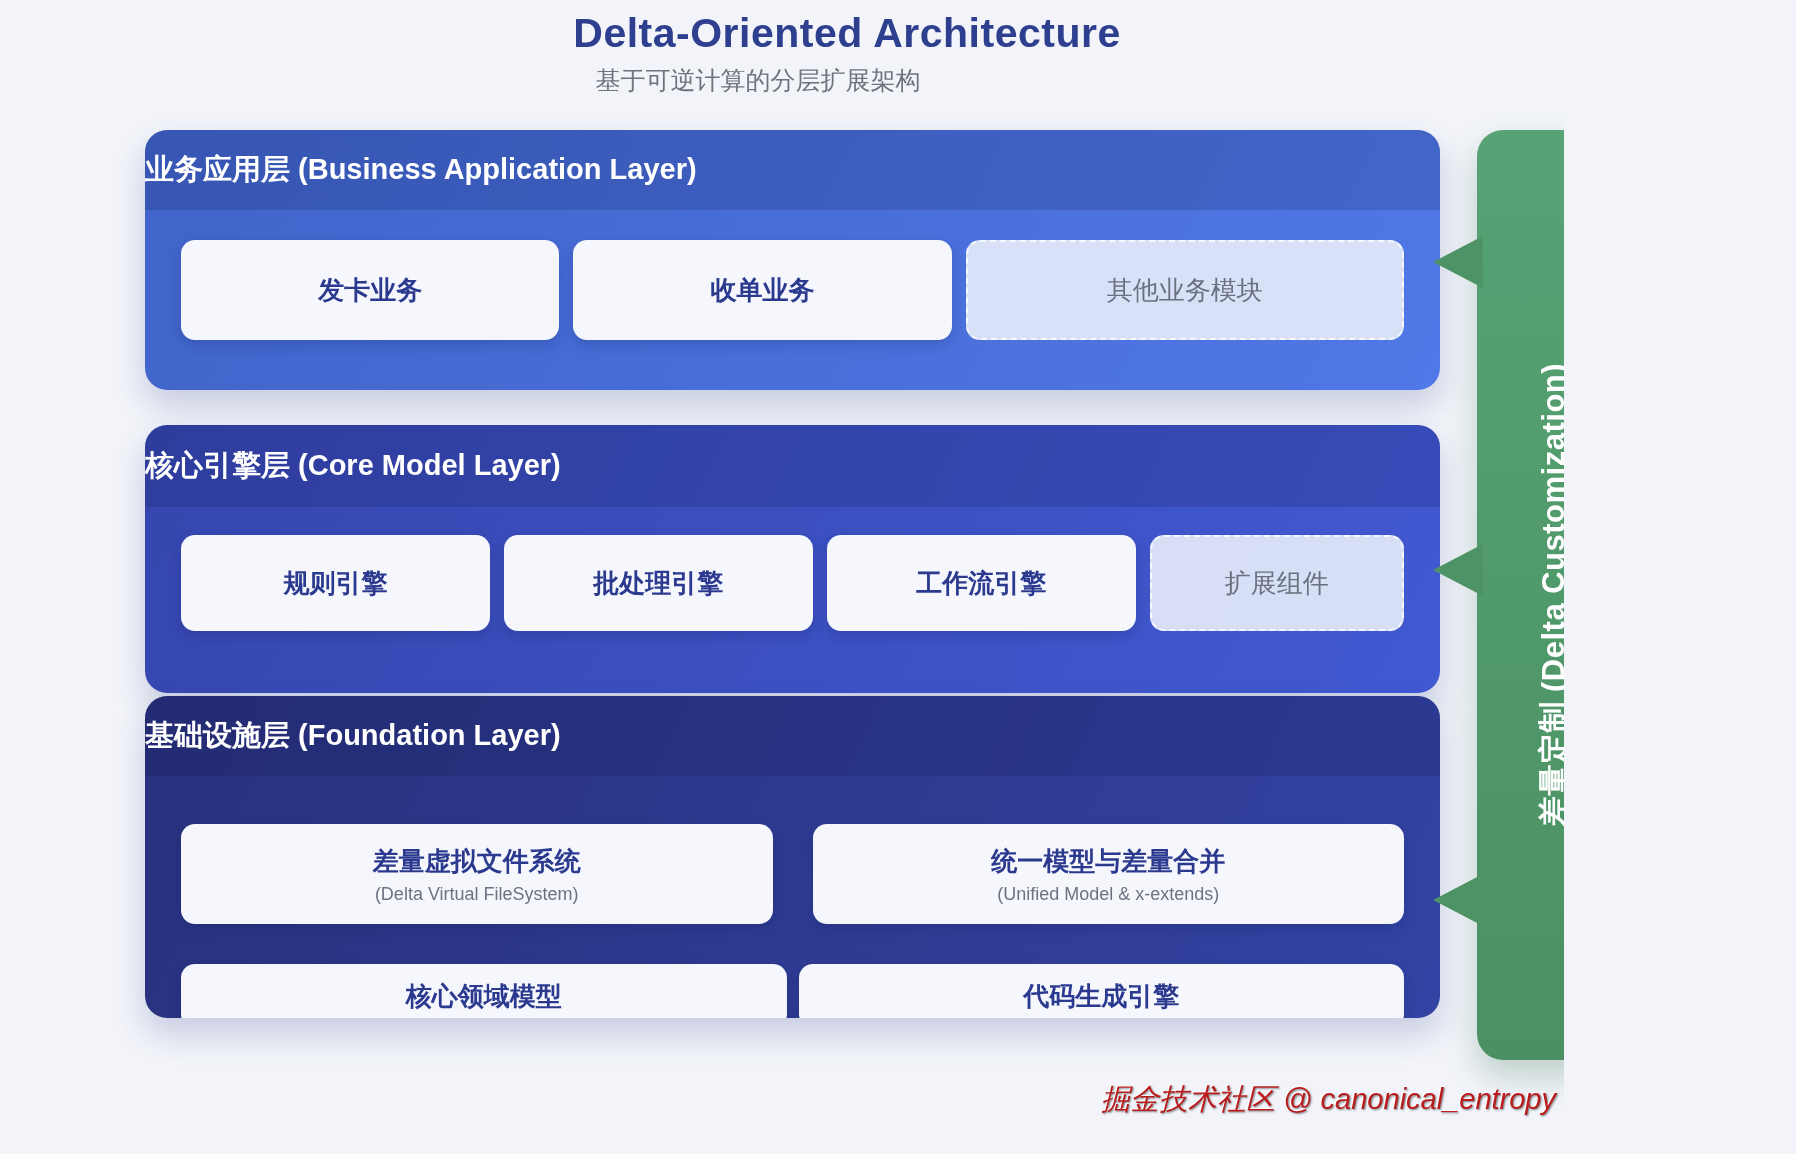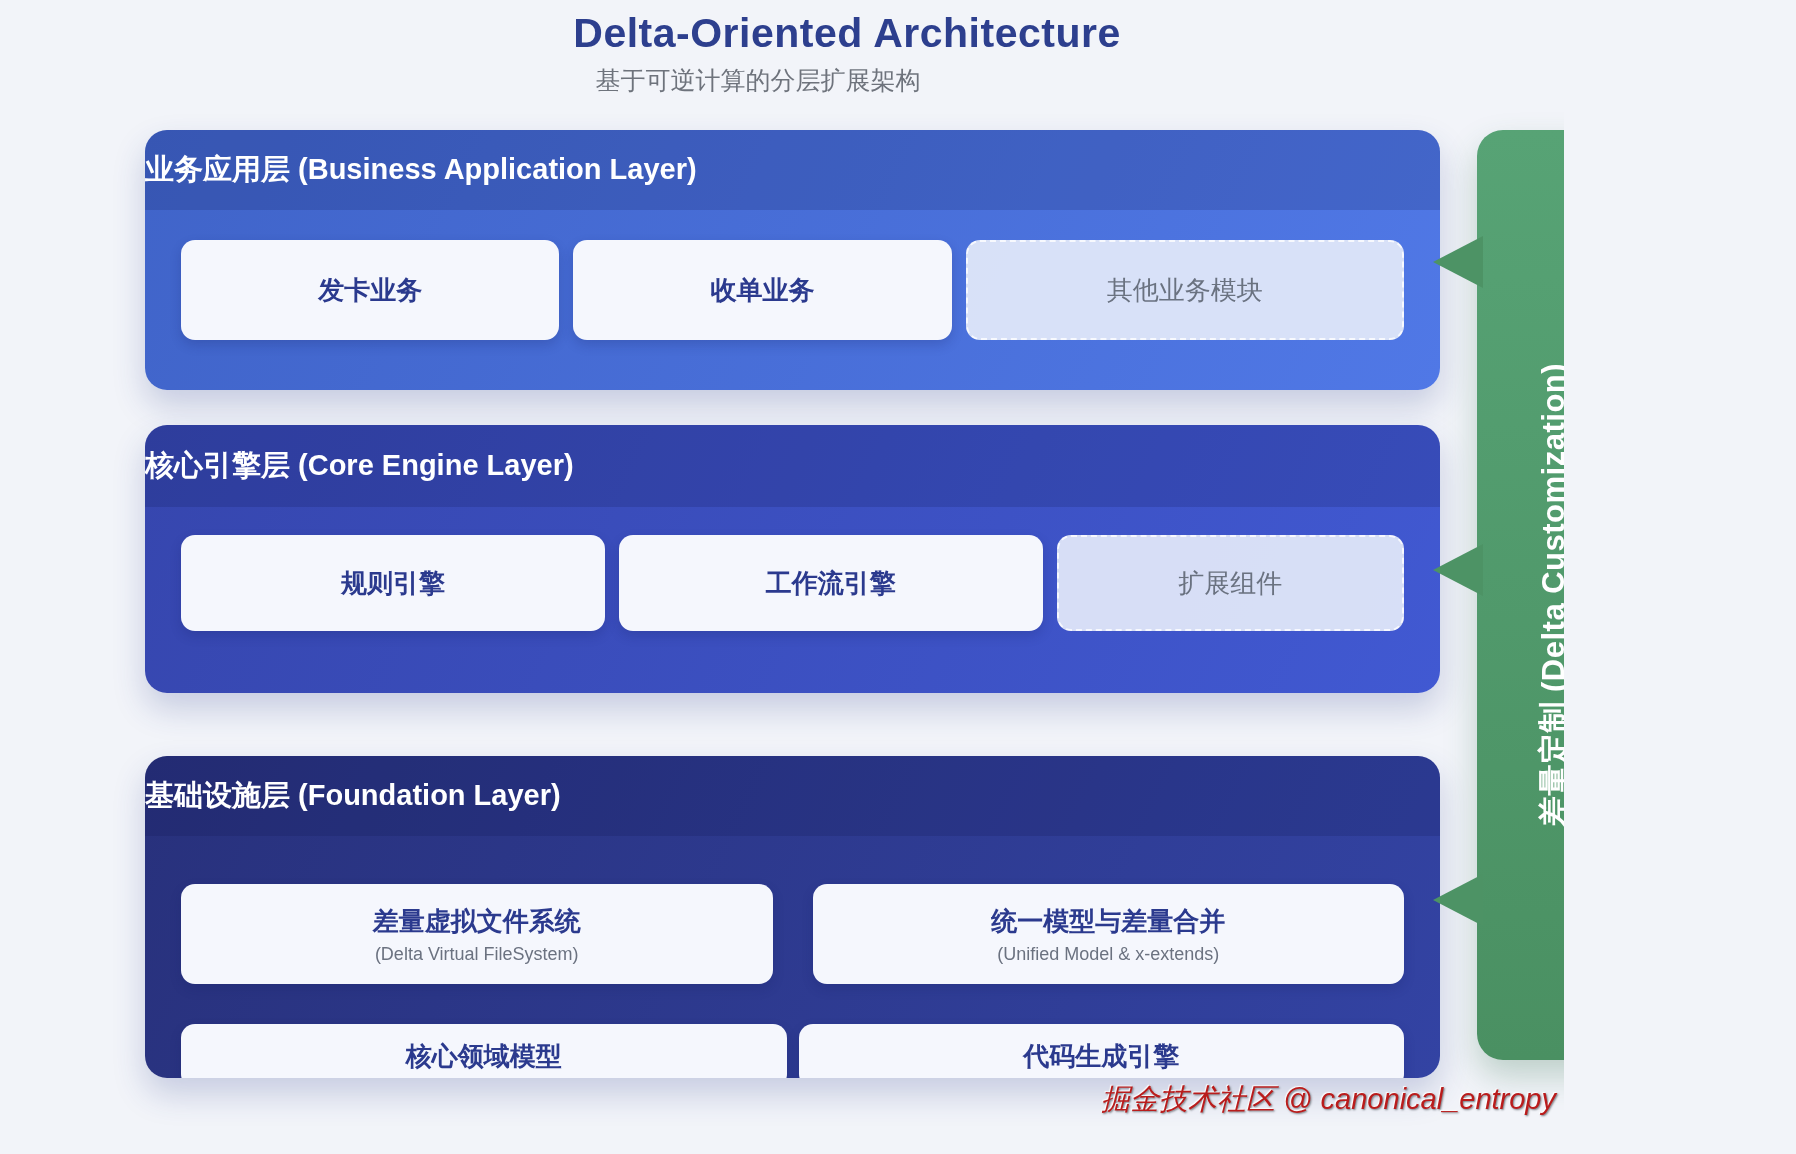--- a/index.html
+++ b/index.html
@@ -8,21 +8,21 @@
 
   .title{position:absolute;top:10px;left:847px;transform:translateX(-50%);
          font-size:41px;font-weight:bold;color:#2d3f8e;white-space:nowrap;letter-spacing:.5px;}
   .subtitle{position:absolute;top:64px;left:758px;transform:translateX(-50%);
          font-size:25px;color:#6e737c;white-space:nowrap;}
 
   .layer{position:absolute;left:145px;width:1295px;border-radius:22px;overflow:hidden;
          box-shadow:0 16px 32px rgba(45,62,140,0.22);}
   .layer1{top:130px;height:260px;background:linear-gradient(115deg,#4064c9 0%,#5078e6 100%);}
   .layer2{top:425px;height:268px;background:linear-gradient(115deg,#3646ae 0%,#4159d2 100%);}
-  .layer3{top:756px;height:322px;background:linear-gradient(115deg,#28317c 0%,#3343a3 100%);}
+  .layer3{top:696px;height:322px;background:linear-gradient(115deg,#28317c 0%,#3343a3 100%);}
 
   .layer-header{display:flex;align-items:center;color:#ffffff;
          font-weight:bold;font-size:29px;background:rgba(11,18,70,0.17);}
   .layer1 .layer-header{height:80px;}
   .layer2 .layer-header{height:82px;}
   .layer3 .layer-header{height:80px;}
 
   .layer-body{display:flex;gap:14px;padding:0 36px;}
   .layer1 .layer-body{margin-top:30px;height:100px;}
   .layer2 .layer-body{margin-top:28px;height:96px;}
@@ -68,23 +68,24 @@
   <div class="layer layer1">
     <div class="layer-header">业务应用层 (Business Application Layer)</div>
     <div class="layer-body">
       <div class="box l1-b">发卡业务</div>
       <div class="box l1-b">收单业务</div>
       <div class="box l1-b3 dashed">其他业务模块</div>
     </div>
   </div>
 
   <div class="layer layer2">
-    <div class="layer-header">核心引擎层 (Core Engine Layer)</div>
+    <div class="layer-header">核心引擎层 (Core Model Layer)</div>
     <div class="layer-body">
       <div class="box l2-b">规则引擎</div>
+      <div class="box l2-b">批处理引擎</div>
       <div class="box l2-b">工作流引擎</div>
       <div class="box l2-b4 dashed">扩展组件</div>
     </div>
   </div>
 
   <div class="layer layer3">
     <div class="layer-header">基础设施层 (Foundation Layer)</div>
     <div class="found-row found-row1">
       <div class="box">
         <span>差量虚拟文件系统</span>

